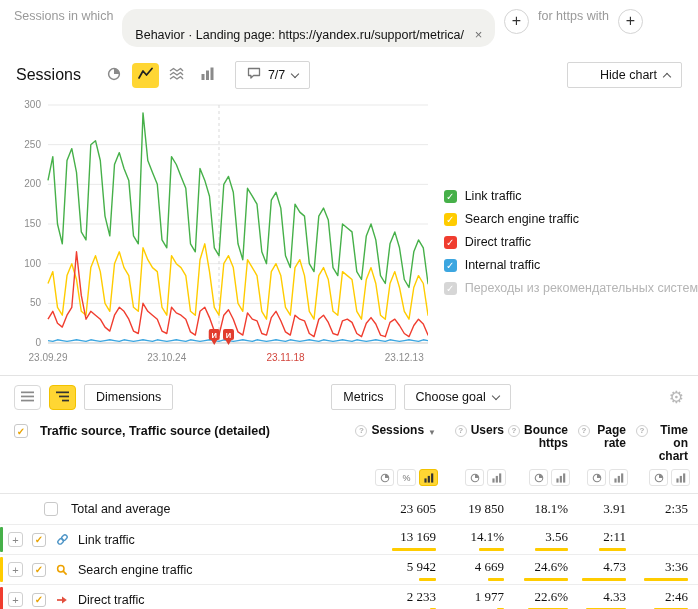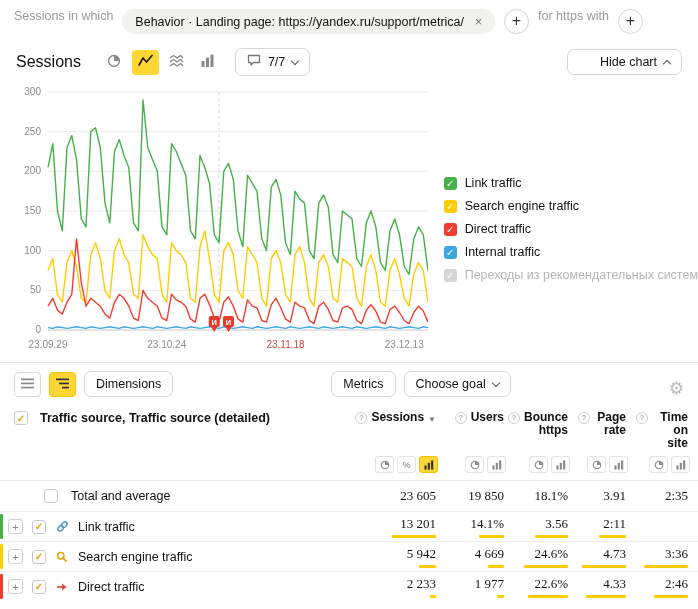--- a/index.html
+++ b/index.html
@@ -5,51 +5,51 @@
   * { box-sizing: border-box; }
   body {
     margin: 0; width: 698px; height: 609px; overflow: hidden;
     background: #fff; color: #111;
     font-family: "Liberation Sans", sans-serif; font-size: 13px;
   }
   
   .filter-bar { display: flex; align-items: flex-start; gap: 9px; padding: 9px 14px 6px; }
   .muted { color: #9a9a9a; font-size: 12.5px; white-space: nowrap; }
   .chip { display: flex; align-items: center; gap: 7px; background: #f1f1ee; border-radius: 15px;
-          padding: 5px 9px 5px 13px; font-size: 12.5px; cursor: pointer; }
+          padding: 18px 9px 5px 13px; font-size: 12.5px; cursor: pointer; }
   .chip-x { width: 15px; height: 15px; border-radius: 50%; color: #707070; font-size: 13px;
             display: flex; align-items: center; justify-content: center; }
   .plus-btn { width: 25px; height: 25px; border-radius: 50%; border: 1px solid #d4d4d4; background: #fff;
               font-size: 16px; color: #333; display: flex; align-items: center; justify-content: center;
               cursor: pointer; padding: 0 0 2px 0; flex: none; }
   
   .chart-header { display: flex; align-items: center; padding: 8px 16px 8px; gap: 4px; }
   .page-title { font-size: 16px; font-weight: 400; margin: 0 16px 0 0; }
   .icon-btn { width: 27px; height: 25px; display: flex; align-items: center; justify-content: center;
               border-radius: 4px; background: transparent; border: none; cursor: pointer; padding: 0; }
   .icon-btn.selected { background: #ffd633; }
-  .btn { border: 1px solid #d6d6d6; background: #fff; border-radius: 7px; padding: 5px 11px;
+  .btn { border: 1px solid #d6d6d6; background: #fff; border-radius: 2px; padding: 5px 11px;
          font-size: 12.5px; display: flex; gap: 7px; align-items: center; cursor: pointer; color: #111; }
   .seg-btn { margin-left: 10px; }
   .hide-btn { margin-left: auto; padding-left: 32px; }
   .chev { width: 6px; height: 6px; border-right: 1.4px solid #555; border-bottom: 1.4px solid #555;
           display: inline-block; flex: none; }
   .chev.down { transform: rotate(45deg); margin-top: -3px; }
   .chev.up   { transform: rotate(-135deg); margin-top: 3px; }
   
   .chart-row { display: flex; padding-left: 10px; }
   .legend { list-style: none; margin: 92px 0 0 16px; padding: 0; }
   .legend li { display: flex; align-items: center; gap: 8px; margin-bottom: 9px; font-size: 12.5px;
                cursor: pointer; white-space: nowrap; }
   .legend .box { width: 13px; height: 13px; border-radius: 3px; color: #fff; font-size: 10px;
                  display: flex; align-items: center; justify-content: center; flex: none; }
   .legend li.disabled { color: #b5b5b5; }
   
   .table-section { border-top: 1px solid #e3e3e3; margin-top: 8px; }
-  .toolbar { display: flex; align-items: flex-end; padding: 8px 14px; gap: 8px; }
+  .toolbar { display: flex; align-items: center; padding: 8px 14px; gap: 8px; }
   .view-btn { width: 27px; height: 25px; border: 1px solid #d9d9d9; border-radius: 4px; background: #fff;
               display: flex; align-items: center; justify-content: center; cursor: pointer; padding: 0; }
   .view-btn.selected { background: #ffd633; border-color: #f2c200; }
   .toolbar-mid { display: flex; gap: 8px; margin-left: auto; }
   .gear { margin-left: auto; color: #b8b8b8; font-size: 17px; cursor: pointer; line-height: 1; }
   .trow { display: grid; grid-template-columns: 1fr 88px 68px 64px 58px 62px; align-items: center; }
   .thead { padding-top: 6px; }
   .thead-main { align-items: start; padding-bottom: 4px; }
   .group-head { display: flex; align-items: center; gap: 12px; padding-left: 14px; font-weight: 700;
                 font-size: 12.5px; }
@@ -263,21 +263,21 @@
       <div class="col-head">
         <span class="info">?</span>
         <span>Bounce https</span>
       </div>
       <div class="col-head">
         <span class="info">?</span>
         <span>Page rate</span>
       </div>
       <div class="col-head">
         <span class="info">?</span>
-        <span>Time on site</span>
+        <span>Time on chart</span>
       </div>
     </div>
 
     <div class="trow subrow">
       <div></div>
       <div class="subicons">
         <button class="mini">
             <svg width="10" height="10" viewBox="0 0 12 12">
               <circle cx="6" cy="6" r="4.5" fill="none" stroke="#8a8a8a" stroke-width="1.3"></circle>
               <path d="M6 6 L6 1.5 A4.5 4.5 0 0 1 10.5 6 Z" fill="#8a8a8a"></path>
@@ -386,21 +386,21 @@
             <svg width="13" height="13" viewBox="0 0 12 12">
               <g transform="rotate(-45 6 6)" fill="none" stroke="#4d94c6" stroke-width="1.3">
                 <rect x="0.8" y="4" width="5.4" height="4" rx="2"></rect>
                 <rect x="5.8" y="4" width="5.4" height="4" rx="2"></rect>
               </g>
             </svg>
           </span>
           <span class="lbl">Link traffic</span>
         </div>
         <div class="val">
-          <span class="num">13 201</span>
+          <span class="num">13 169</span>
           <span class="bar-track">
             <span class="bar" style="width: 44px;"></span>
           </span>
         </div>
         <div class="val">
           <span class="num">14.1%</span>
           <span class="bar-track">
             <span class="bar" style="width: 25px;"></span>
           </span>
         </div>

